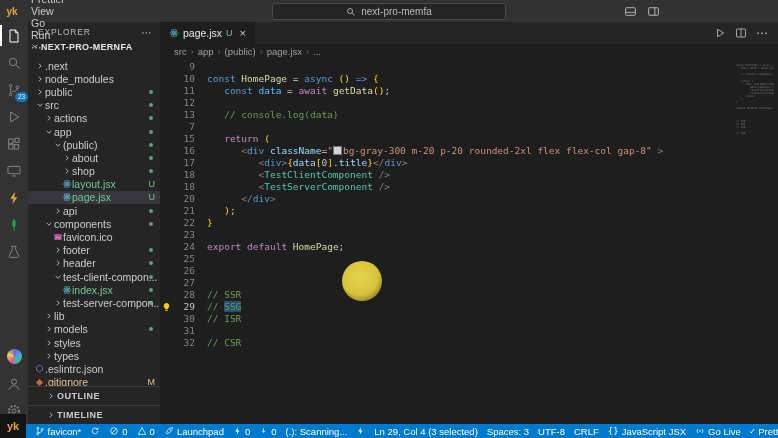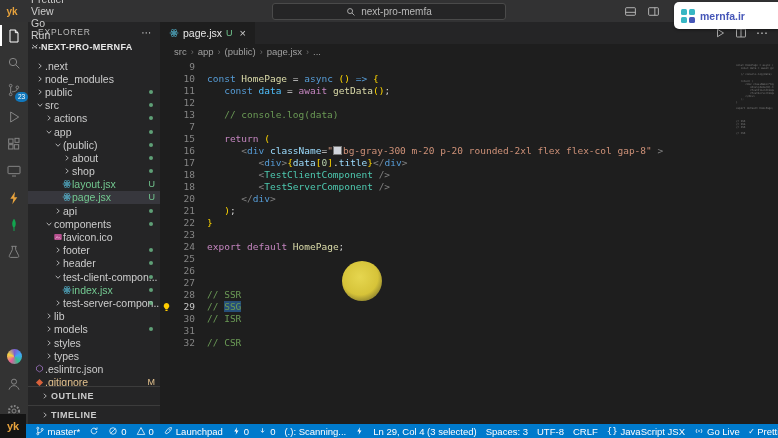--- a/index.html
+++ b/index.html
@@ -43,21 +43,21 @@
   .tree-indent{flex:none;display:inline-block;}
   .tree-chev{flex:none;width:11px;display:flex;align-items:center;justify-content:center;}
   .tree-label{font-size:10.5px;color:#cccccc;overflow:hidden;}
   .tree-label.green{color:#73c991;}
   .tree-label.orange{color:#e2c08d;}
   .tree-badge{position:absolute;right:5px;font-size:9px;}
   .tree-badge.green{color:#73c991;}
   .tree-badge.orange{color:#e2c08d;}
   .tree-dot{position:absolute;right:7px;width:4px;height:4px;border-radius:50%;background:rgba(115,201,145,.75);}
   .sb-panels{flex:none;}
-  .panel-row{height:18px;display:flex;align-items:center;gap:2px;padding-left:13px;border-top:1px solid #3c3c3c;
+  .panel-row{height:18px;display:flex;align-items:center;gap:2px;padding-left:19px;border-top:1px solid #3c3c3c;
     font-weight:bold;font-size:9px;letter-spacing:.5px;color:#cccccc;cursor:pointer;}
 
   
   .editor{flex:1;min-width:0;display:flex;flex-direction:column;background:#1e1e1e;}
   .tabbar{height:22px;flex:none;background:#252526;display:flex;align-items:stretch;}
   .tab{background:#1e1e1e;display:flex;align-items:center;gap:4px;padding:0 9px;font-size:10.5px;color:#e8e8e8;cursor:pointer;}
   .tab-badge{color:#73c991;font-size:9px;}
   .tab-close{color:#cccccc;font-size:11px;margin-left:3px;cursor:pointer;}
   .editor-actions{margin-left:auto;display:flex;align-items:center;gap:9px;padding-right:10px;color:#c5c5c5;}
   .breadcrumb{height:15px;flex:none;display:flex;align-items:center;gap:4px;padding-left:14px;
@@ -605,21 +605,21 @@
     <div class="status-left" id="status-left">
         <div class="st">
           <span class="st-ic">
             <svg width="10" height="10" viewBox="0 0 16 16" fill="none" stroke="#fff" stroke-width="1.2">
               <circle cx="4.5" cy="3.5" r="1.6"></circle>
               <circle cx="4.5" cy="12.5" r="1.6"></circle>
               <circle cx="11.5" cy="5.5" r="1.6"></circle>
               <path d="M4.5 5v6M11.5 7c0 2.5-3.5 3.5-7 3.7"></path>
             </svg>
           </span>
-          <span>master*</span>
+          <span>favicon*</span>
         </div>
         <div class="st">
           <span class="st-ic">
             <svg width="10" height="10" viewBox="0 0 16 16" fill="none" stroke="#fff" stroke-width="1.3">
               <path d="M12.5 8a4.5 4.5 0 1 1-1.3-3.2"></path>
               <path d="M12.8 2.3v3h-3"></path>
             </svg>
           </span>
         </div>
         <div class="st">
@@ -706,23 +706,14 @@
         <div class="st">
           <span class="st-ic">
             <span>✓</span>
           </span>
           <span>Prettier</span>
         </div>
       </div>
   </footer>
   <div class="corner-logo">yk</div>
 
-  <div class="watermark">
-    <span class="wm-grid">
-        <span></span>
-        <span></span>
-        <span></span>
-        <span></span>
-      </span>
-    <span class="wm-text">mernfa.ir</span>
-  </div>
   <div class="cursor-highlight"></div>
 </div>
 
 </body></html>

